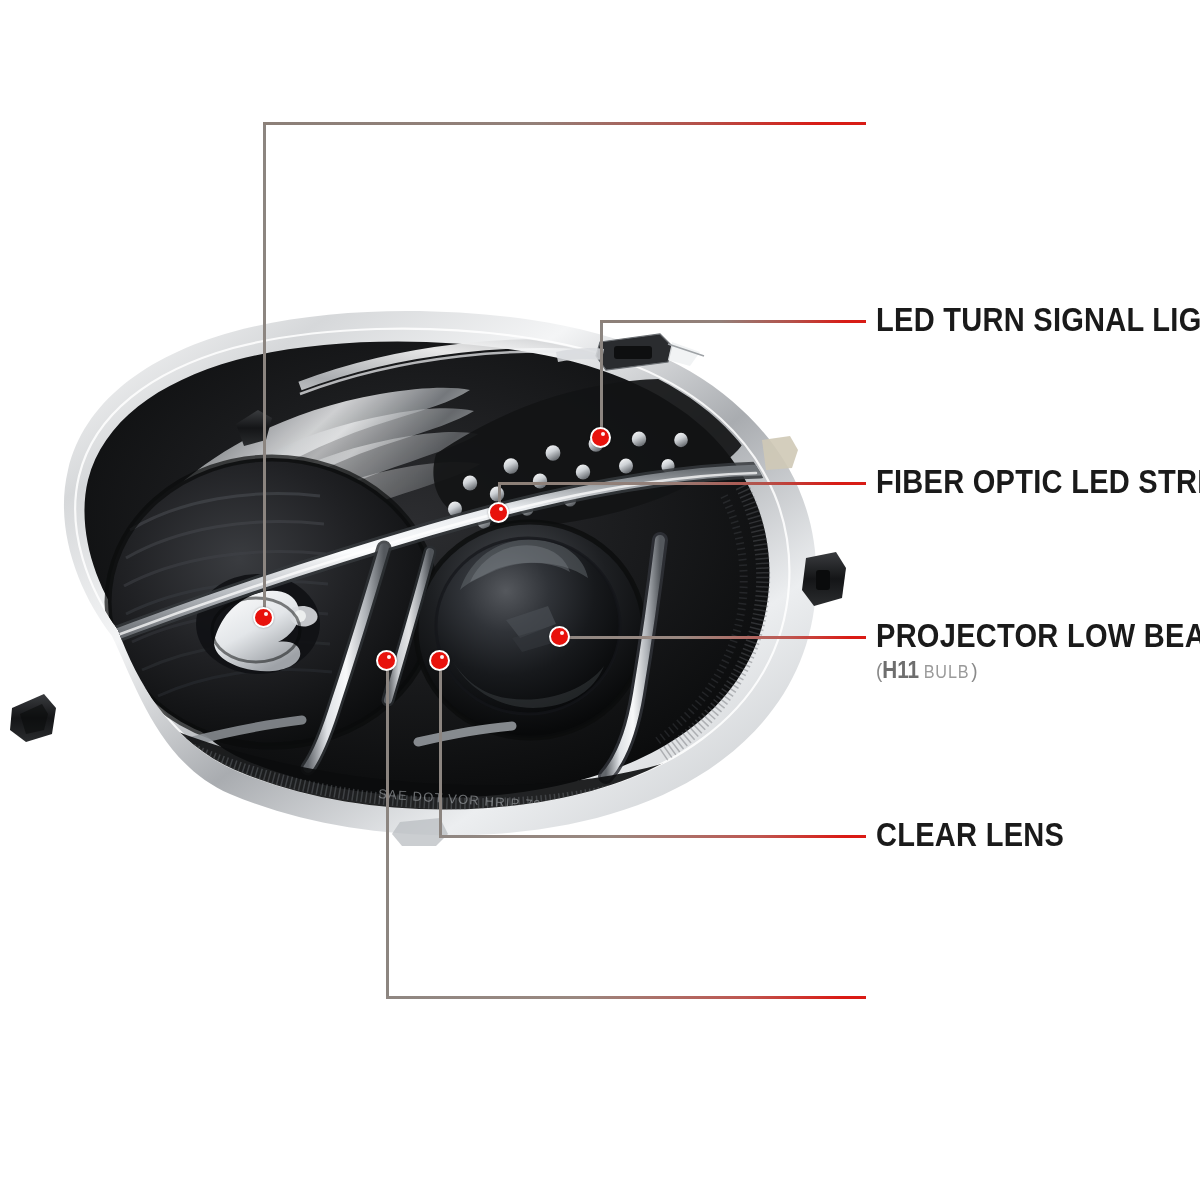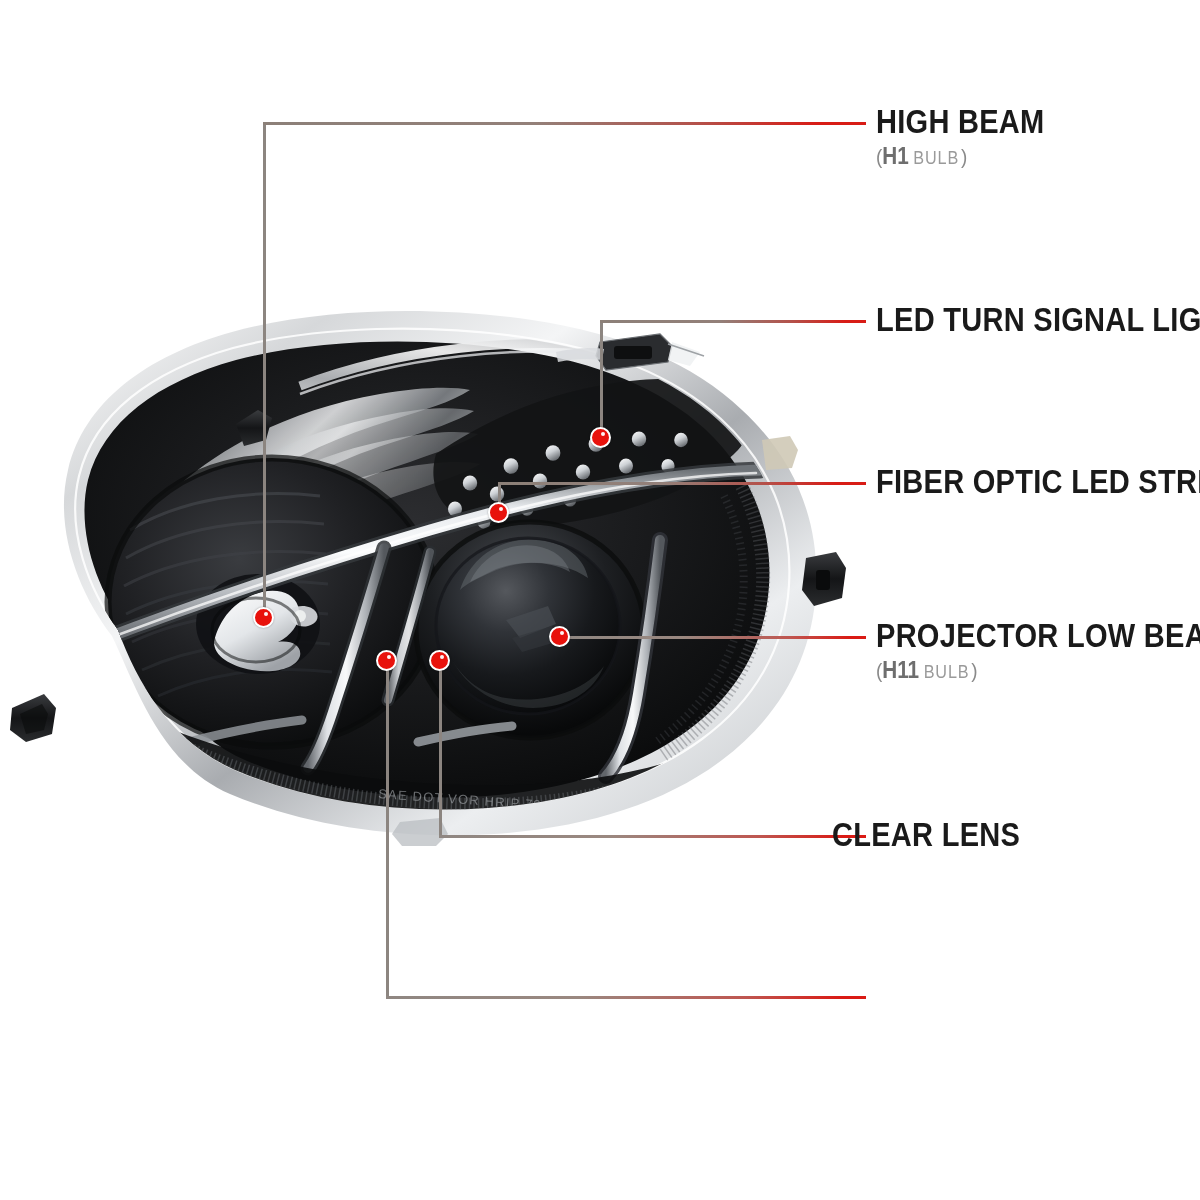--- a/index.html
+++ b/index.html
@@ -435,40 +435,34 @@
   <div class="leader-v" style="left:386px; top:661px; height:337px;"></div>
   <div class="leader-h plain" style="left:386px; top:996px; width:480px;"></div>
 
   <div class="dot" style="left:253px; top:607px;"></div>
   <div class="dot" style="left:590px; top:427px;"></div>
   <div class="dot" style="left:488px; top:502px;"></div>
   <div class="dot" style="left:549px; top:626px;"></div>
   <div class="dot" style="left:429px; top:650px;"></div>
   <div class="dot" style="left:376px; top:650px;"></div>
 
-  <div class="callout" style="left:876px; top:105px;">
-    <div class="callout-title">HIGH BEAM</div>
-    <div class="callout-sub">
-      <span class="paren">(</span><span class="bulbcode">H1</span><span class="bulbword">BULB</span><span class="paren">)</span>
-    </div>
-  </div>
 
   <div class="callout" style="left:876px; top:303px;">
     <div class="callout-title">LED TURN SIGNAL LIGHT</div>
   </div>
 
   <div class="callout" style="left:876px; top:465px;">
     <div class="callout-title">FIBER OPTIC LED STRIP</div>
   </div>
 
   <div class="callout" style="left:876px; top:619px;">
     <div class="callout-title">PROJECTOR LOW BEAM</div>
     <div class="callout-sub">
       <span class="paren">(</span><span class="bulbcode">H11</span><span class="bulbword">BULB</span><span class="paren">)</span>
     </div>
   </div>
 
-  <div class="callout" style="left:832px; top:818px;">
+  <div class="callout" style="left:876px; top:818px;">
     <div class="callout-title">CLEAR LENS</div>
   </div>
 
 
 </div>
 
 </body></html>

